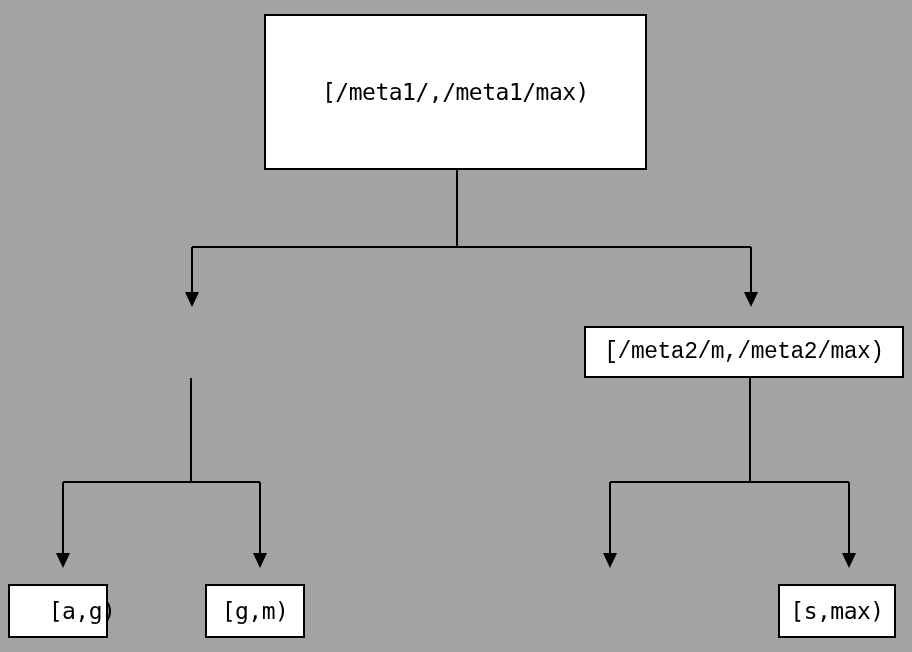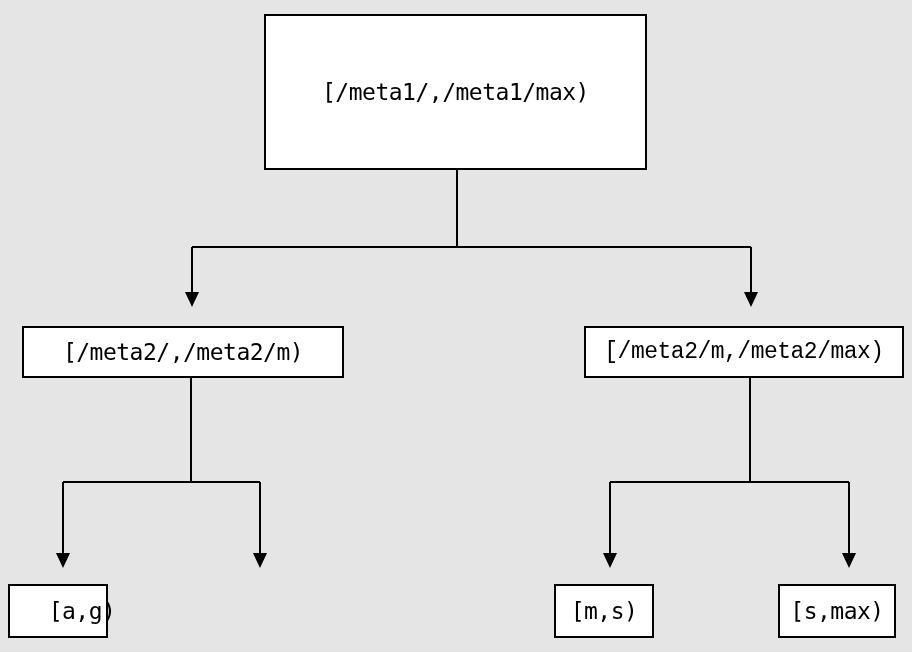--- a/index.html
+++ b/index.html
@@ -4,21 +4,21 @@
 <style>
   html, body {
     margin: 0;
     padding: 0;
     background: #ffffff;
   }
   .canvas {
     position: relative;
     width: 912px;
     height: 652px;
-    background: #e5e5e5;
+    background: #a3a3a3;
     overflow: hidden;
     font-family: "DejaVu Sans Mono", "Liberation Mono", monospace;
   }
   .connectors {
     position: absolute;
     left: 0;
     top: 0;
     width: 912px;
     height: 652px;
   }
@@ -81,34 +81,31 @@
     <g fill="#000000" stroke="none">
       <path d="M603,553 L617,553 L610,568 Z"></path>
       <path d="M842,553 L856,553 L849,568 Z"></path>
     </g>
   </svg>
 
   <div class="node node-root">
     <span>[/meta1/,/meta1/max)</span>
   </div>
 
-  <div class="node node-left">
-    <span>[/meta2/,/meta2/m)</span>
-  </div>
 
   <div class="node node-right">
     <span>[/meta2/m,/meta2/max)</span>
   </div>
 
   <div class="node node-ll">
     <span>[a,g)</span>
   </div>
 
+  <div class="node node-lr">
+    <span>[g,m)</span>
+  </div>
 
-  <div class="node node-rl">
-    <span>[m,s)</span>
-  </div>
 
   <div class="node node-rr">
     <span>[s,max)</span>
   </div>
 
 </div>
 
 </body></html>

